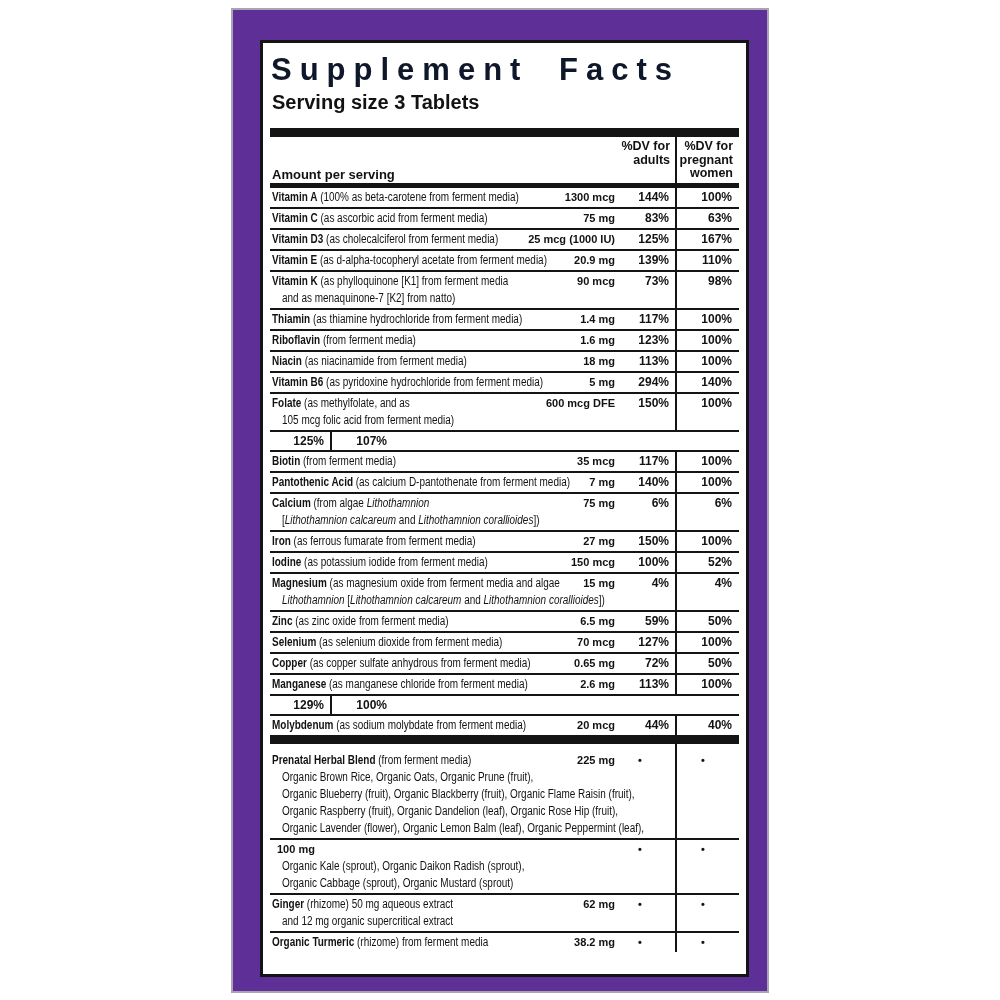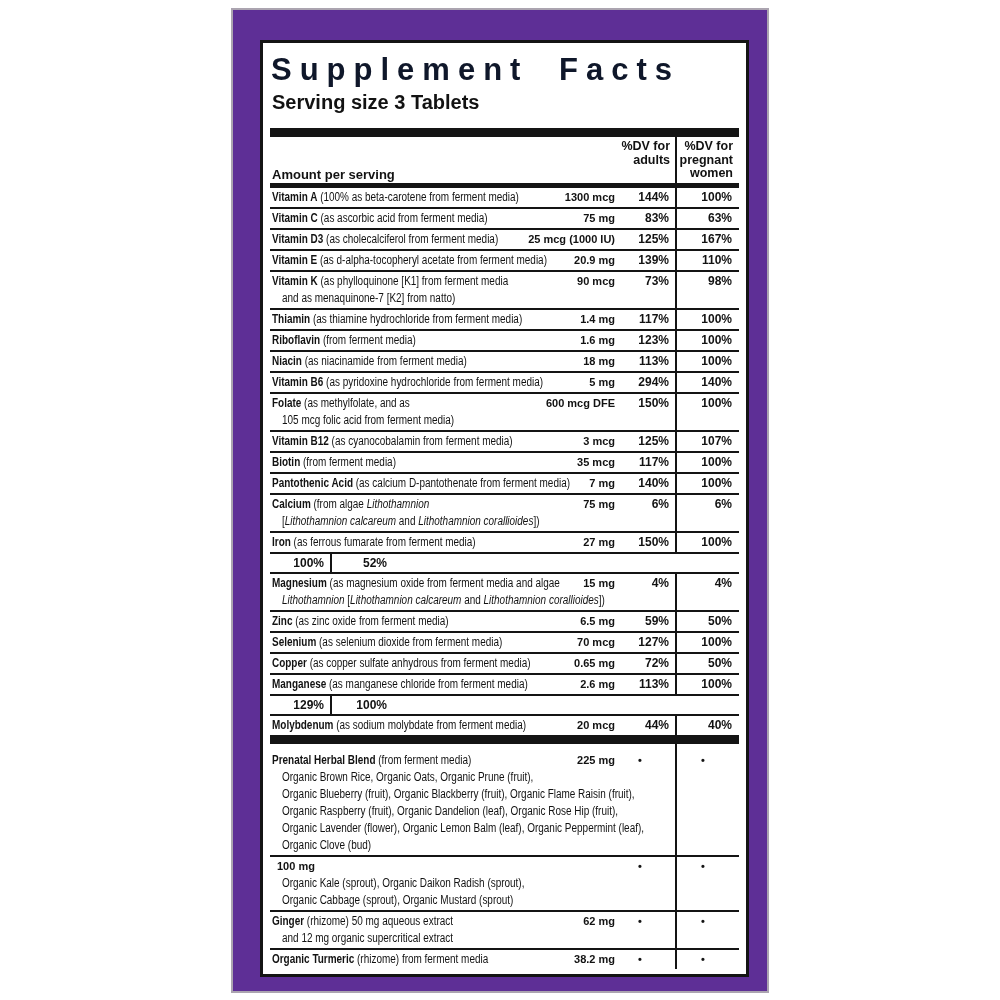--- a/index.html
+++ b/index.html
@@ -164,26 +164,20 @@
               <div class="line1">
                 <div class="nm"><span class="tx"><span class="seg-b">Folate</span><span> (as methylfolate, and as</span></span></div>
                 <div class="amt">600 mcg DFE</div>
               </div>
               <div class="cont"><span class="tx"><span>105 mcg folic acid from ferment media)</span></span></div>
             </div>
             <div class="c-adult">150%</div>
             <div class="c-preg">100%</div>
           </div>
           <div class="row">
-            <div class="c-left">
-              <div class="line1">
-                <div class="nm"><span class="tx"><span class="seg-b">Vitamin B12</span><span> (as cyanocobalamin from ferment media)</span></span></div>
-                <div class="amt">3 mcg</div>
-              </div>
-            </div>
             <div class="c-adult">125%</div>
             <div class="c-preg">107%</div>
           </div>
           <div class="row">
             <div class="c-left">
               <div class="line1">
                 <div class="nm"><span class="tx"><span class="seg-b">Biotin</span><span> (from ferment media)</span></span></div>
                 <div class="amt">35 mcg</div>
               </div>
             </div>
@@ -215,20 +209,26 @@
             <div class="c-left">
               <div class="line1">
                 <div class="nm"><span class="tx"><span class="seg-b">Iron</span><span> (as ferrous fumarate from ferment media)</span></span></div>
                 <div class="amt">27 mg</div>
               </div>
             </div>
             <div class="c-adult">150%</div>
             <div class="c-preg">100%</div>
           </div>
           <div class="row">
+            <div class="c-left">
+              <div class="line1">
+                <div class="nm"><span class="tx"><span class="seg-b">Iodine</span><span> (as potassium iodide from ferment media)</span></span></div>
+                <div class="amt">150 mcg</div>
+              </div>
+            </div>
             <div class="c-adult">100%</div>
             <div class="c-preg">52%</div>
           </div>
           <div class="row">
             <div class="c-left">
               <div class="line1">
                 <div class="nm"><span class="tx"><span class="seg-b">Magnesium</span><span> (as magnesium oxide from ferment media and algae</span></span></div>
                 <div class="amt">15 mg</div>
               </div>
               <div class="cont"><span class="tx"><span class="seg-i">Lithothamnion</span><span> [</span><span class="seg-i">Lithothamnion calcareum</span><span> and </span><span class="seg-i">Lithothamnion corallioides</span><span>])</span></span></div>
@@ -294,21 +294,20 @@
           <div class="row gap-top">
             <div class="c-left">
               <div class="line1">
                 <div class="nm"><span class="tx"><span class="seg-b">Prenatal Herbal Blend</span><span> (from ferment media)</span></span></div>
                 <div class="amt">225 mg</div>
               </div>
               <div class="cont"><span class="tx"><span>Organic Brown Rice, Organic Oats, Organic Prune (fruit),</span></span></div>
               <div class="cont"><span class="tx"><span>Organic Blueberry (fruit), Organic Blackberry (fruit), Organic Flame Raisin (fruit),</span></span></div>
               <div class="cont"><span class="tx"><span>Organic Raspberry (fruit), Organic Dandelion (leaf), Organic Rose Hip (fruit),</span></span></div>
               <div class="cont"><span class="tx"><span>Organic Lavender (flower), Organic Lemon Balm (leaf), Organic Peppermint (leaf),</span></span></div>
-              <div class="cont"><span class="tx"><span>Organic Clove (bud)</span></span></div>
             </div>
             <div class="c-adult dot">•</div>
             <div class="c-preg dot">•</div>
           </div>
           <div class="row">
             <div class="c-left">
               <div class="line1">
                 <div class="amt">100 mg</div>
               </div>
               <div class="cont"><span class="tx"><span>Organic Kale (sprout), Organic Daikon Radish (sprout),</span></span></div>

